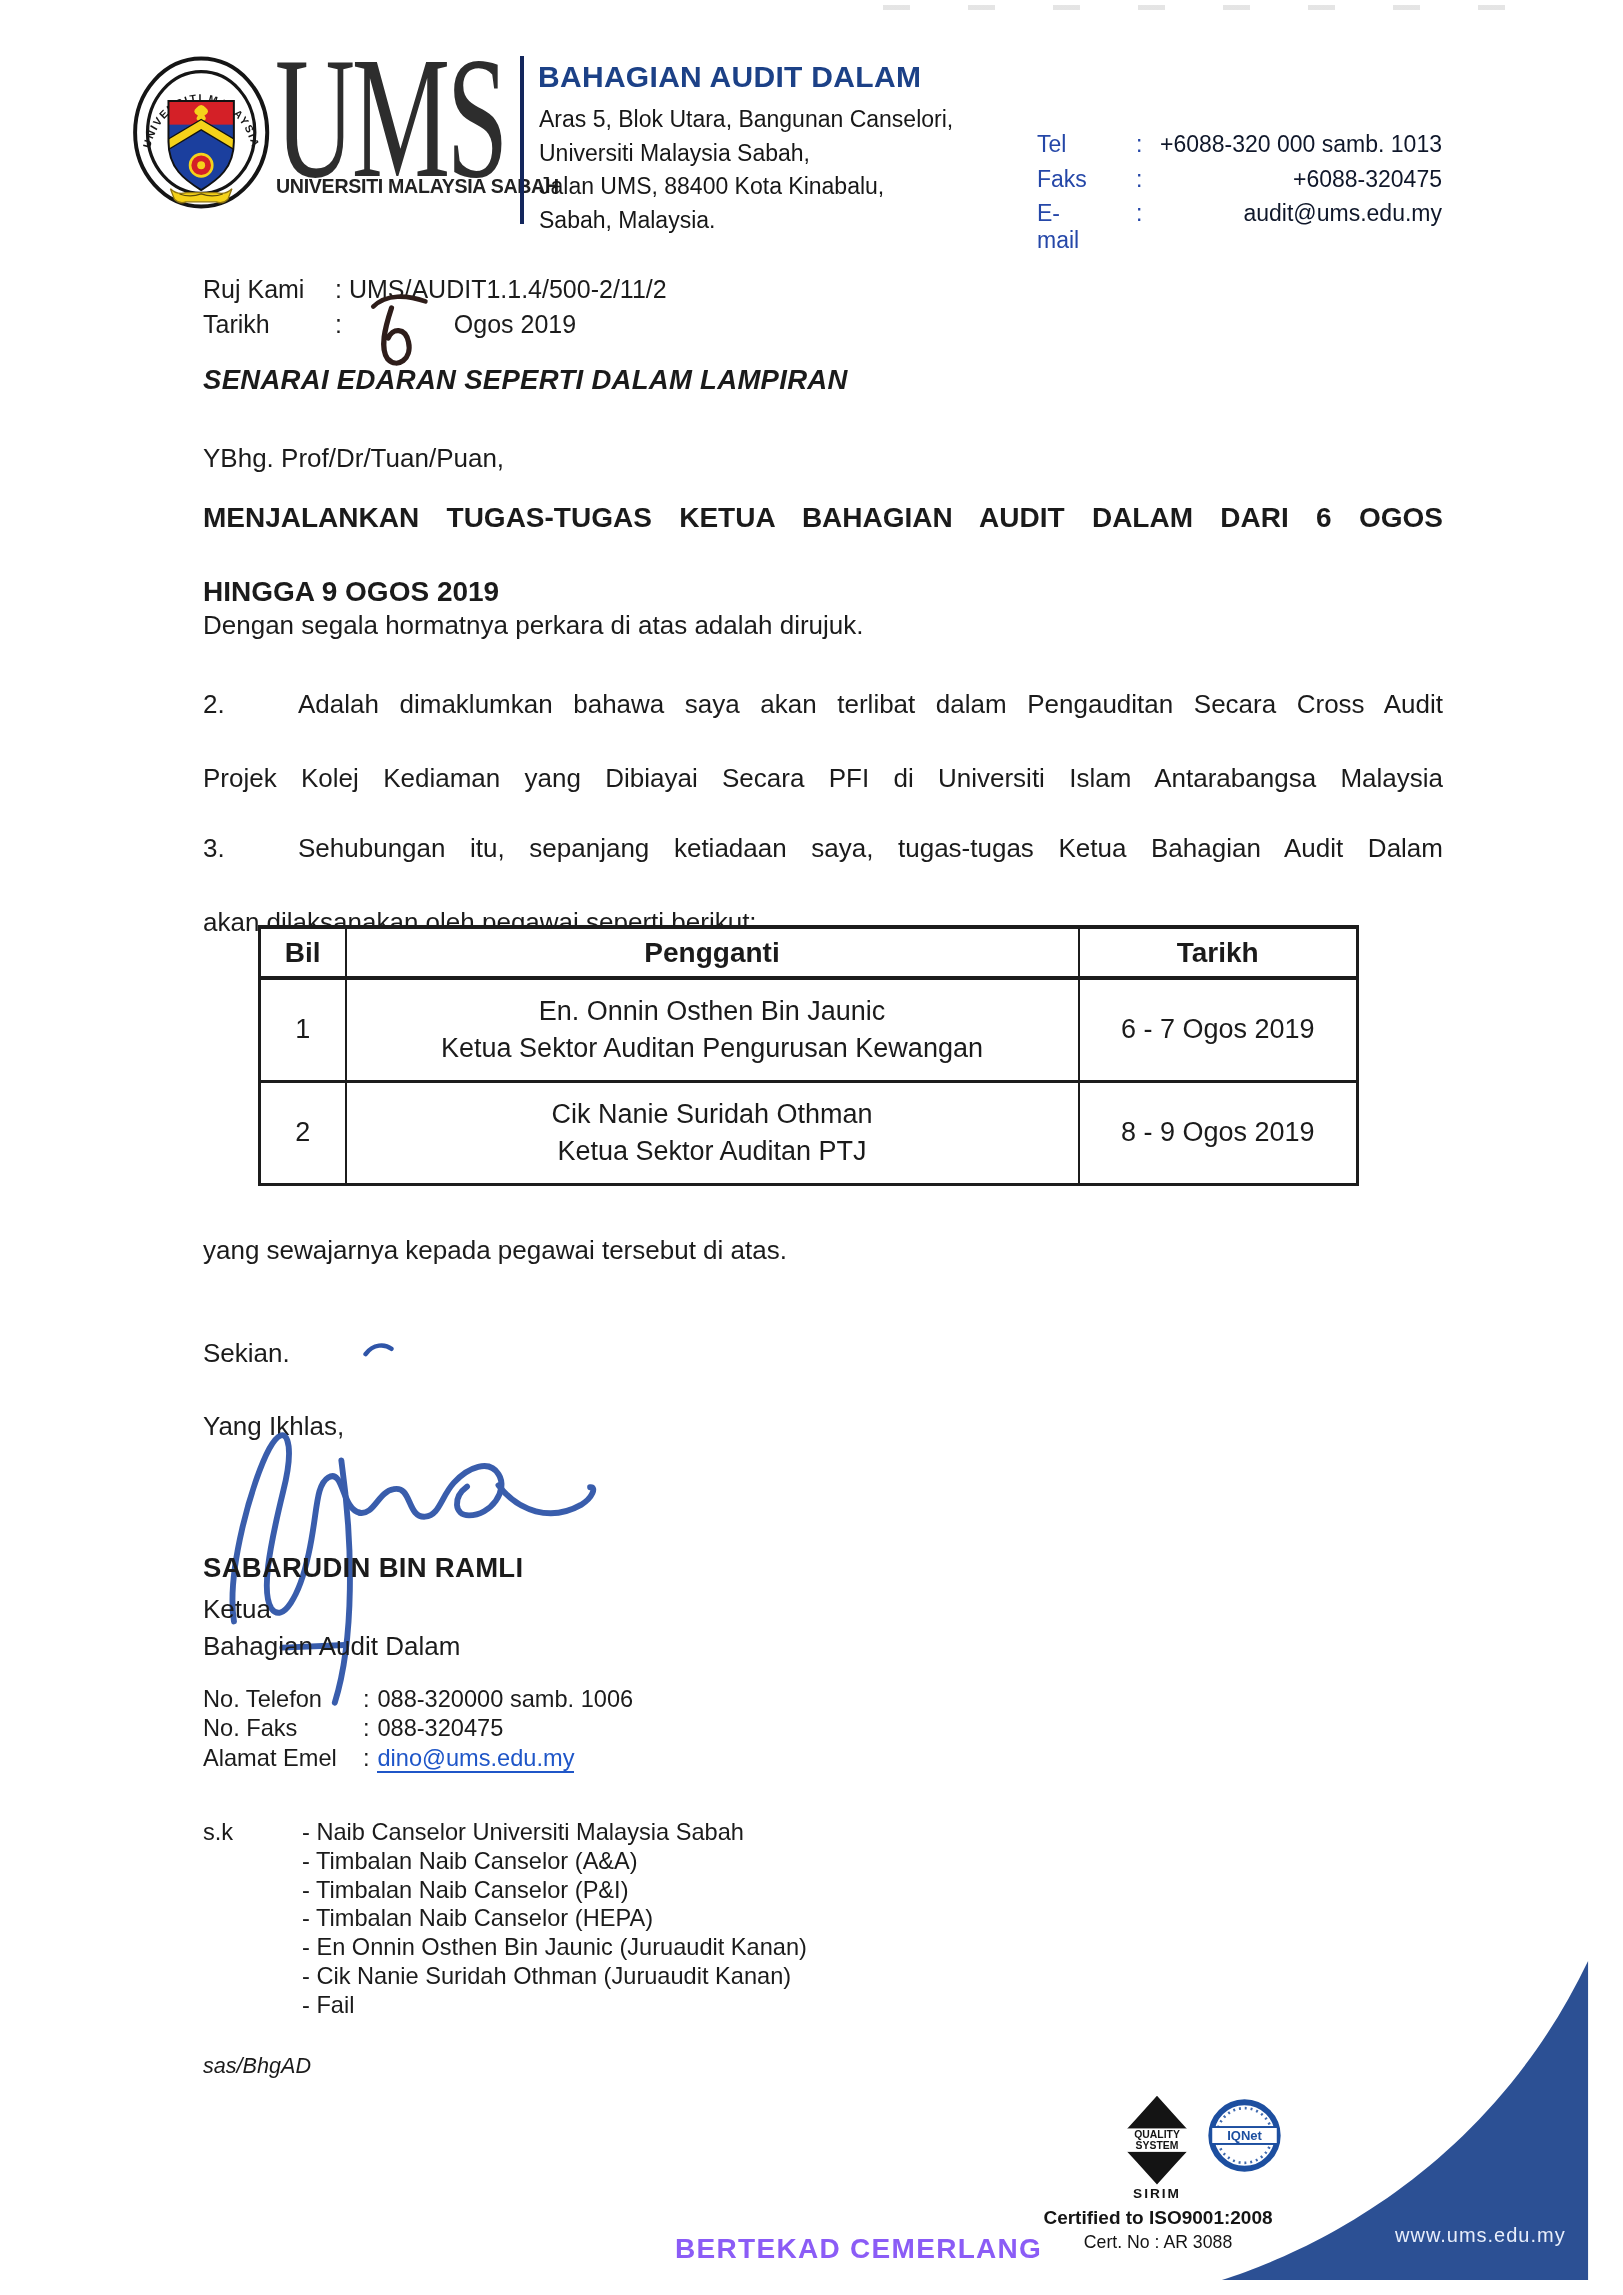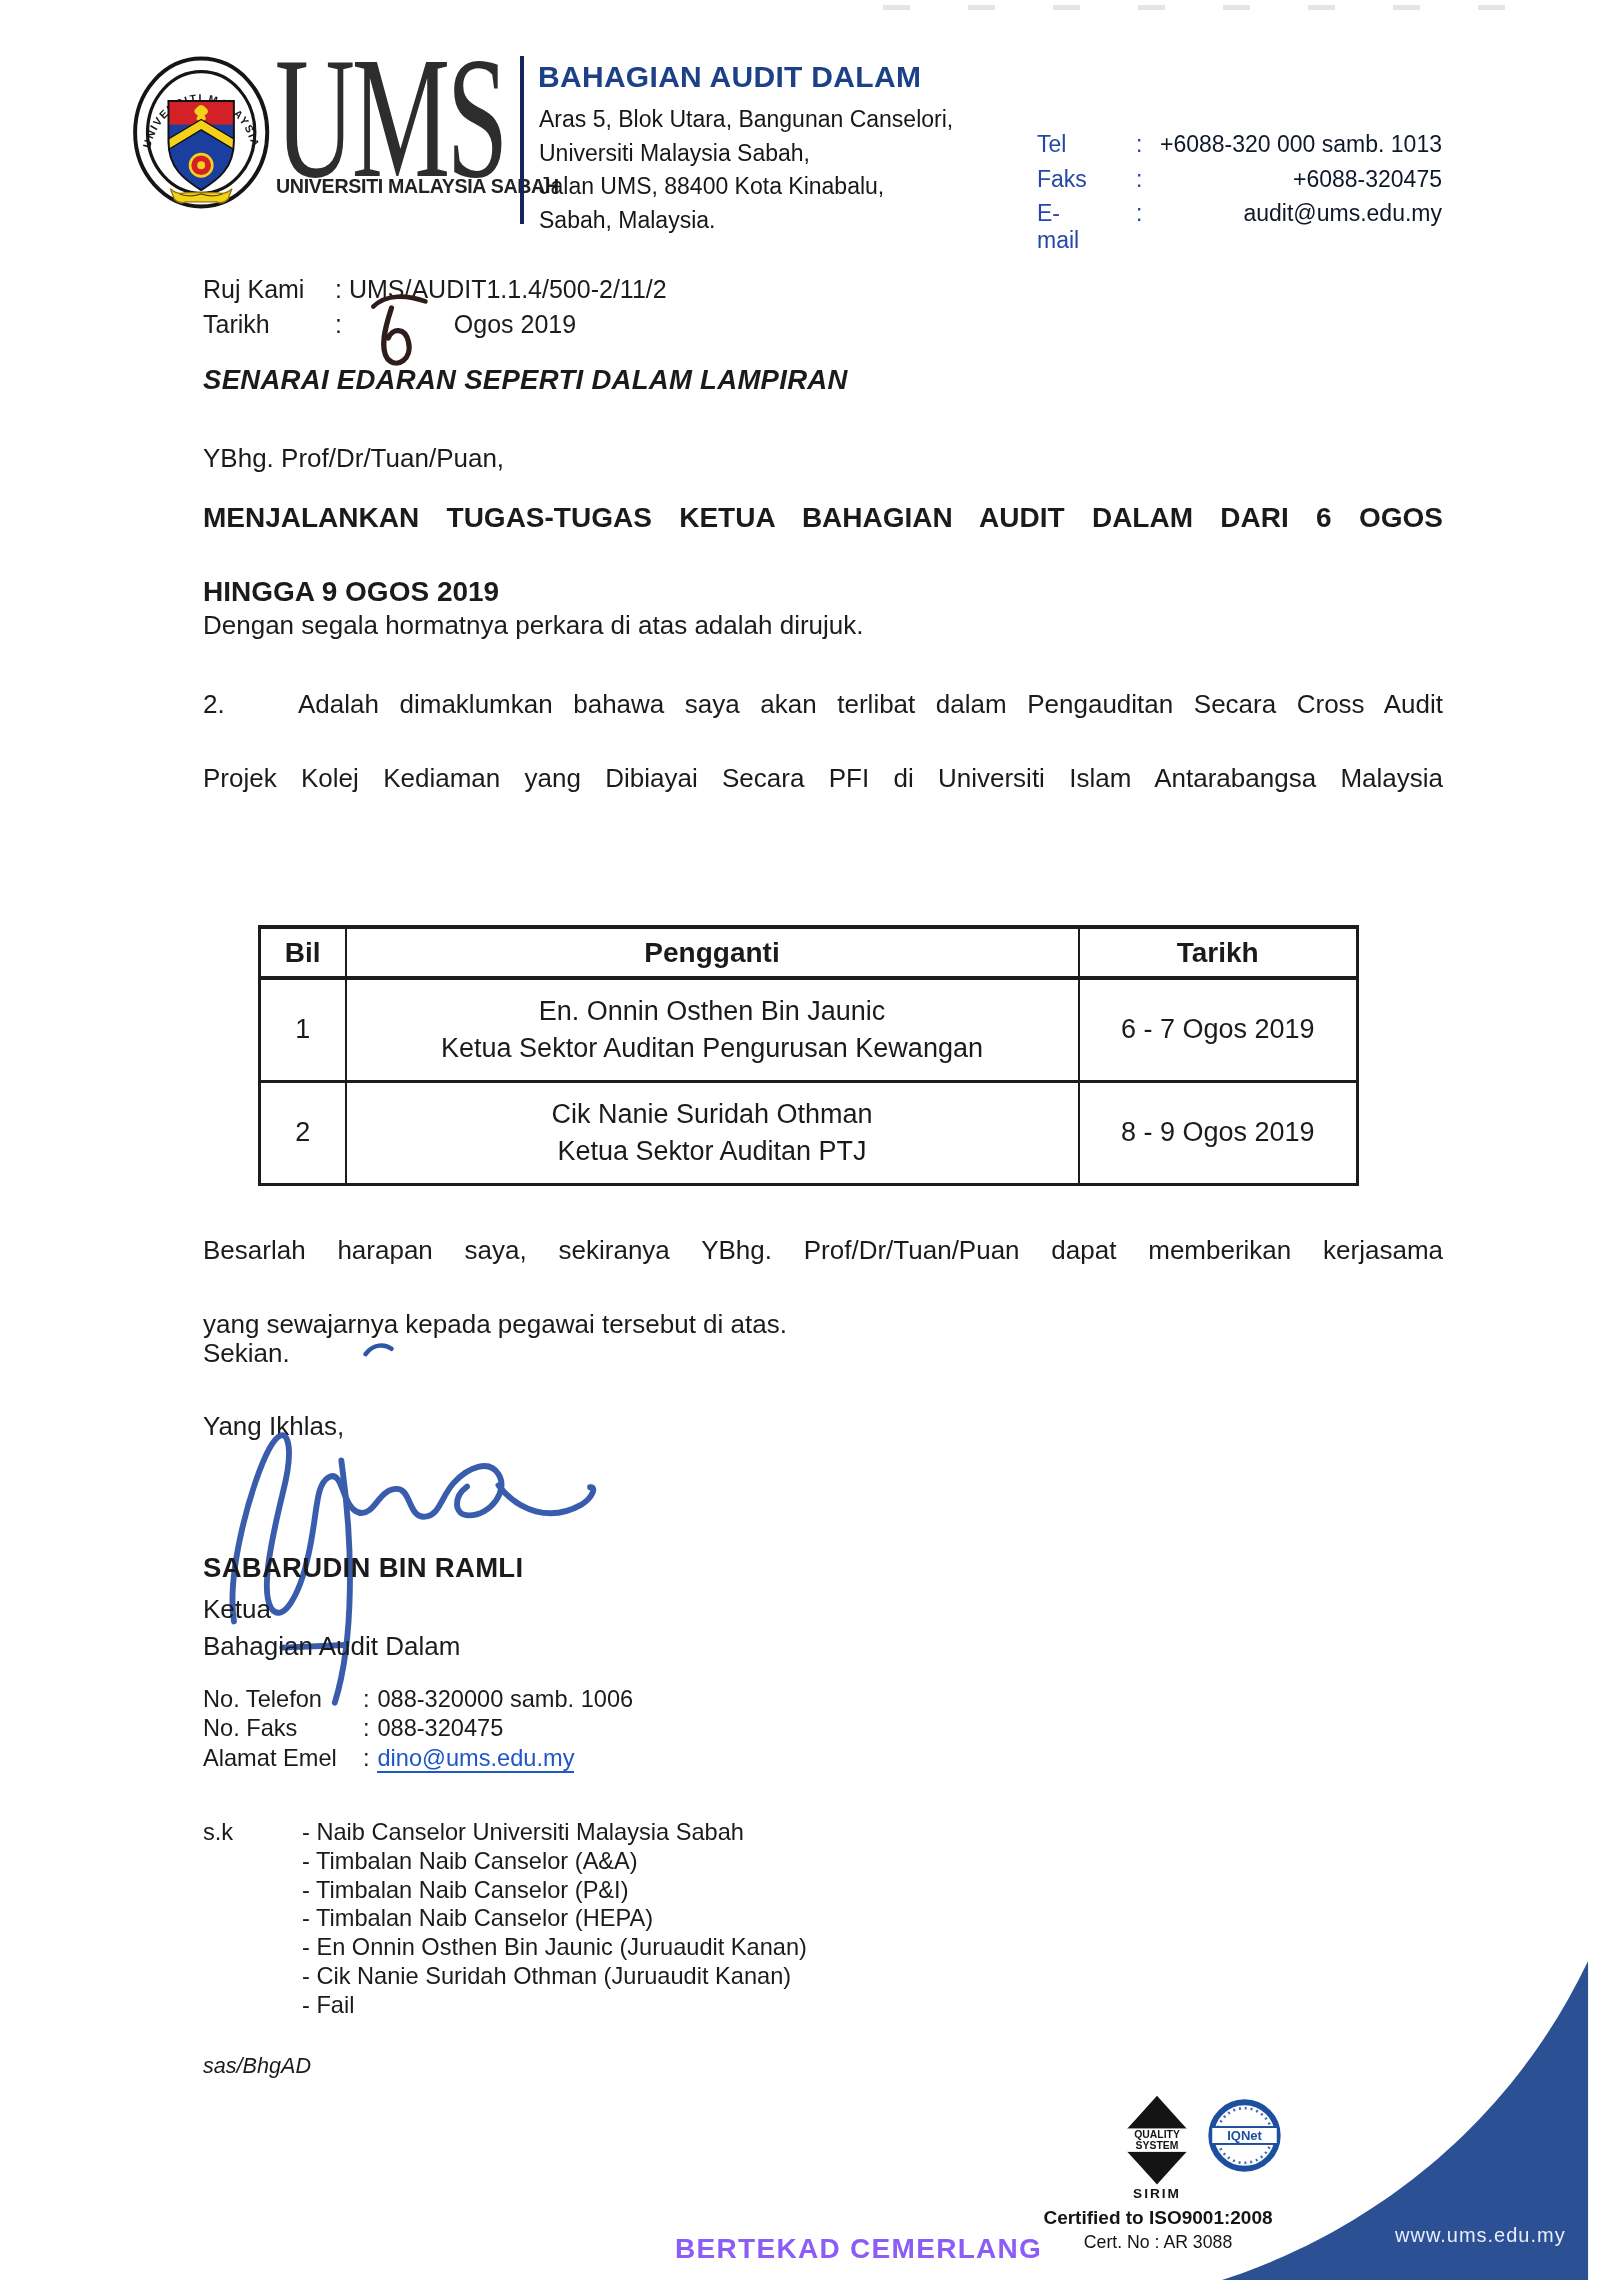--- a/index.html
+++ b/index.html
@@ -148,20 +148,24 @@
     <div>HINGGA 9 OGOS 2019</div>
   </div>
 
   <div class="abs body40" style="left:203px; top:607px;">Dengan segala hormatnya perkara di atas adalah dirujuk.</div>
 
   <div class="abs body40" style="left:203px; top:686px; width:1240px;">
     <div class="jline"><span class="pnum">2.</span><span>Adalah dimaklumkan bahawa saya akan terlibat dalam Pengauditan Secara Cross Audit</span></div>
     <div class="jline">Projek Kolej Kediaman yang Dibiayai Secara PFI di Universiti Islam Antarabangsa Malaysia</div>
   </div>
 
+  <div class="abs body40" style="left:203px; top:830px; width:1240px;">
+    <div class="jline"><span class="pnum">3.</span><span>Sehubungan itu, sepanjang ketiadaan saya, tugas-tugas Ketua Bahagian Audit Dalam</span></div>
+    <div>akan dilaksanakan oleh pegawai seperti berikut:</div>
+  </div>
 
   <table class="duty abs" style="left:258px; top:925px;border-radius:14px;">
     <colgroup>
         <col style="width:86px">
         <col style="width:733px">
         <col style="width:279px">
       </colgroup>
     <thead>
       <tr>
         <th class="outer-l">Bil</th>
@@ -187,21 +191,20 @@
             <div>Cik Nanie Suridah Othman</div>
             <div>Ketua Sektor Auditan PTJ</div>
           </div>
         </td>
         <td class="outer-r">8 - 9 Ogos 2019</td>
       </tr>
     </tbody>
   </table>
 
   <div class="abs body40" style="left:203px; top:1232px; width:1240px;">
-    <div class="jline">Besarlah harapan saya, sekiranya YBhg. Prof/Dr/Tuan/Puan dapat memberikan kerjasama</div>
     <div>yang sewajarnya kepada pegawai tersebut di atas.</div>
   </div>
 
   <div class="abs body40" style="left:203px; top:1335px;">Sekian.</div>
   <svg class="abs" style="left:363px; top:1341px;" width="31" height="17" viewBox="0 0 48 26">
     <path d="M4,20 C16,4 34,4 44,12" fill="none" stroke="#2f55a8" stroke-width="7" stroke-linecap="round"></path>
   </svg>
 
   <div class="abs body40" style="left:203px; top:1408px;">Yang Ikhlas,</div>
 

